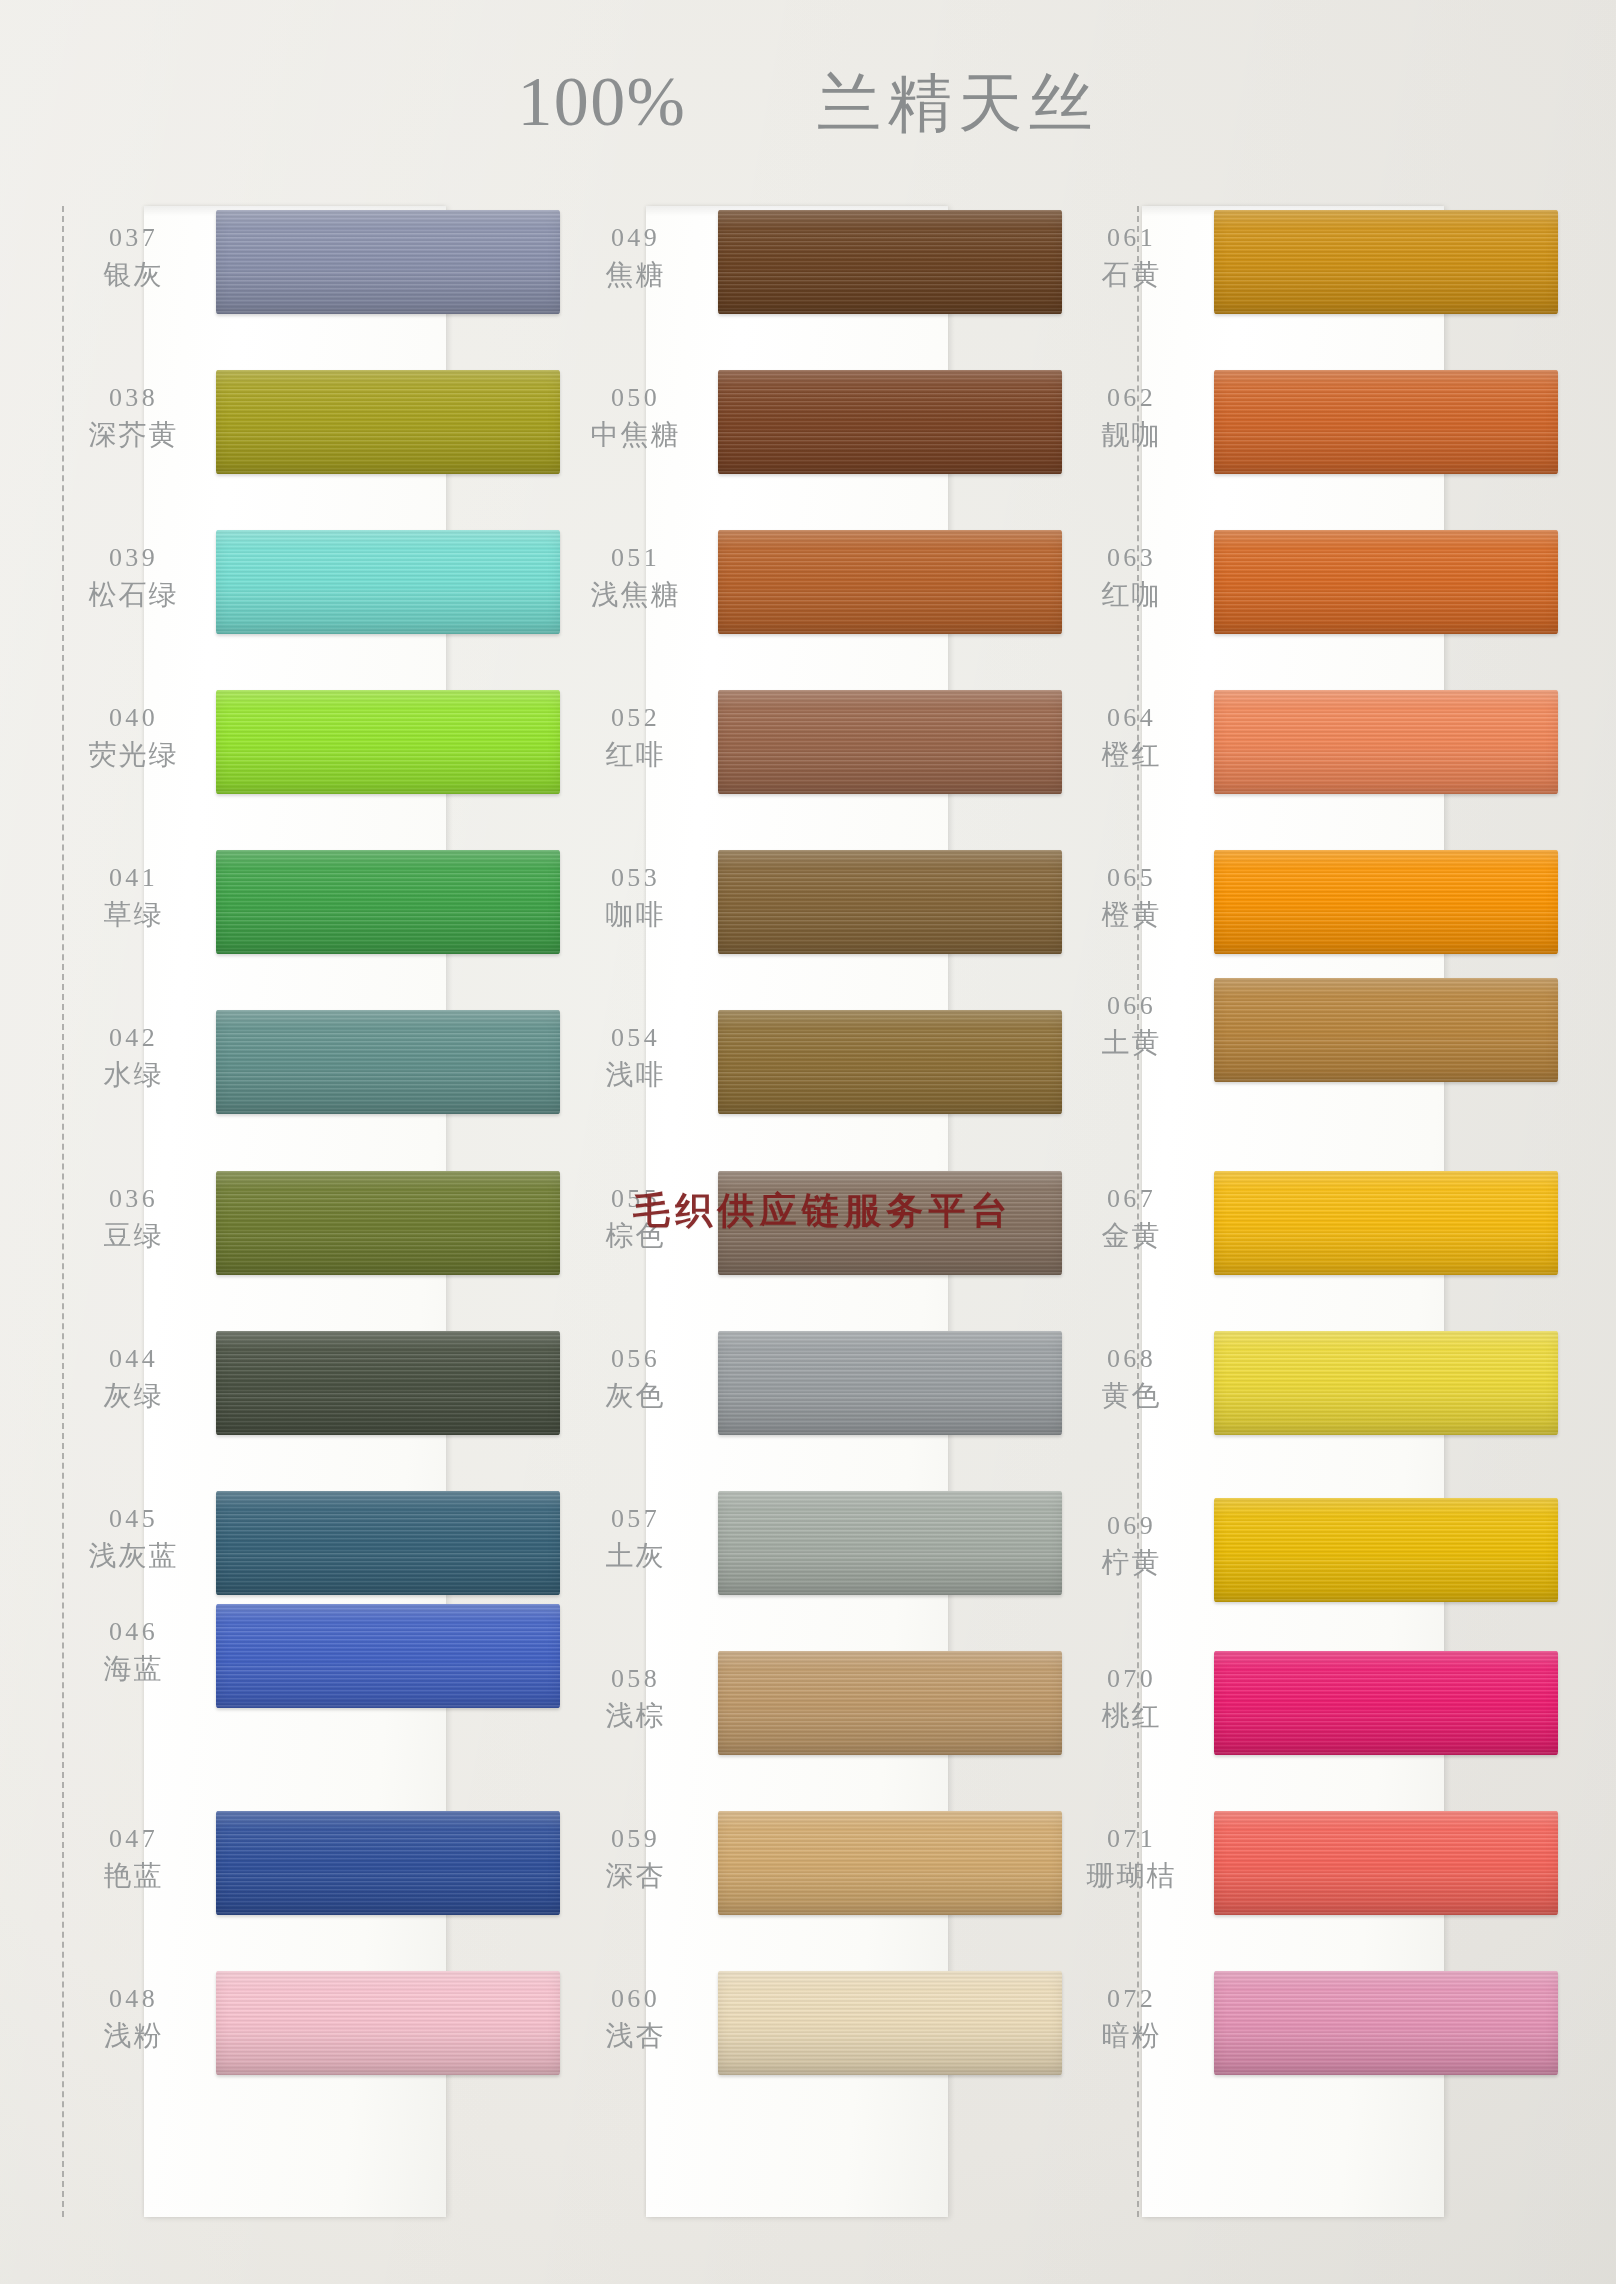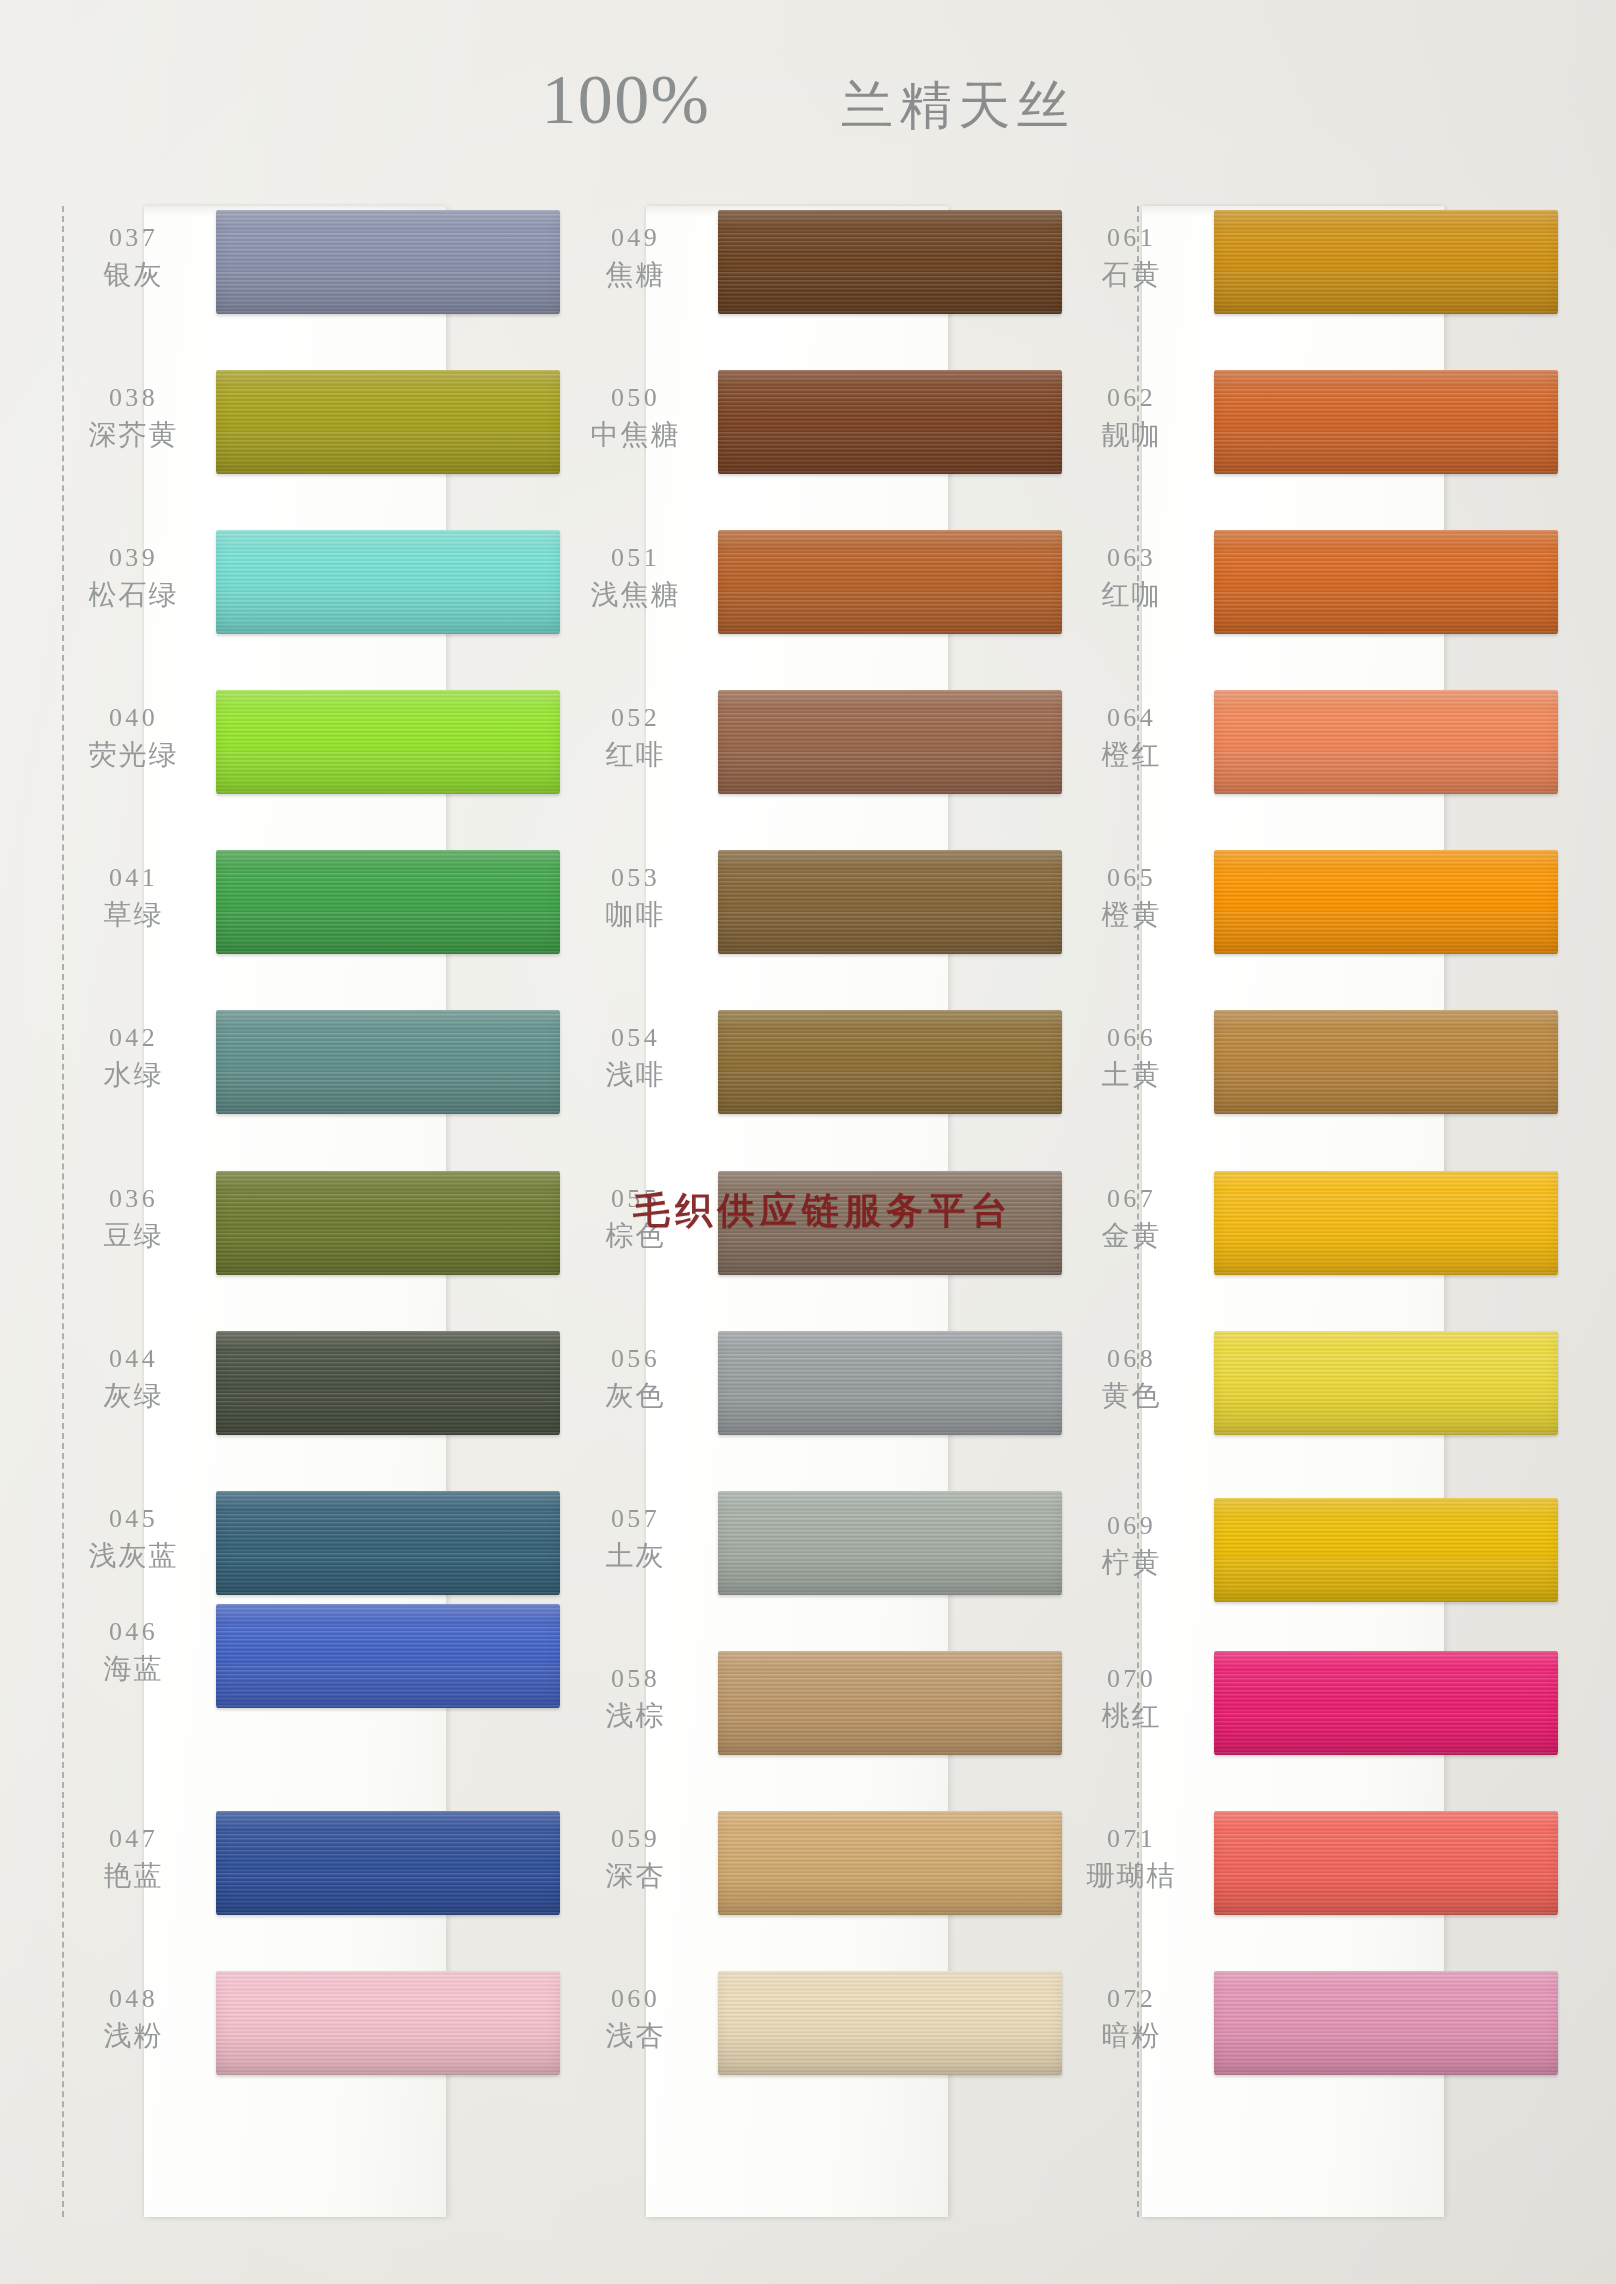--- a/index.html
+++ b/index.html
@@ -26,21 +26,21 @@
   .header{
     position:absolute;left:0;top:60px;width:1617px;
     display:flex;justify-content:center;align-items:baseline;
     gap:131px;
   }
   .h-pct{
     font-size:70px;color:#8c8f90;letter-spacing:1.3px;
     font-family:"Liberation Serif", serif;font-weight:400;
   }
   .h-name{
-    font-size:52px;color:#8a8d8e;letter-spacing:6.6px;
+    font-size:64px;color:#8a8d8e;letter-spacing:6.6px;
     font-family:"DejaVu Sans", sans-serif;font-weight:400;
   }
 
   
   .columns{
     position:absolute;left:0;top:0;width:1323px;height:2284px;
   }
   .col{
     position:absolute;top:194px;width:499px;height:2041px;
   }
@@ -352,21 +352,21 @@
         </div>
         <div class="swatch" style="background: rgb(240, 135, 89);"></div>
       </div>
       <div class="row" style="top: 640px;">
         <div class="label">
           <span class="code">065</span>
           <span class="cn">橙黄</span>
         </div>
         <div class="swatch" style="background: rgb(250, 149, 5);"></div>
       </div>
-      <div class="row" style="top: 800px;">
+      <div class="row" style="top: 768px;">
         <div class="label">
           <span class="code">066</span>
           <span class="cn">土黄</span>
         </div>
         <div class="swatch" style="background: rgb(185, 134, 63);"></div>
       </div>
       <div class="row" style="top: 961px;">
         <div class="label">
           <span class="code">067</span>
           <span class="cn">金黄</span>

